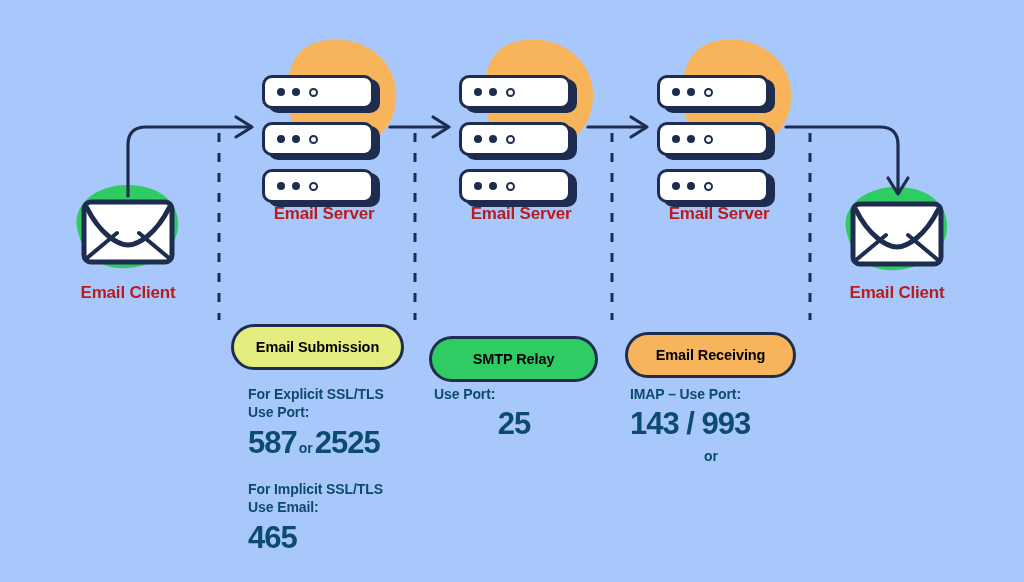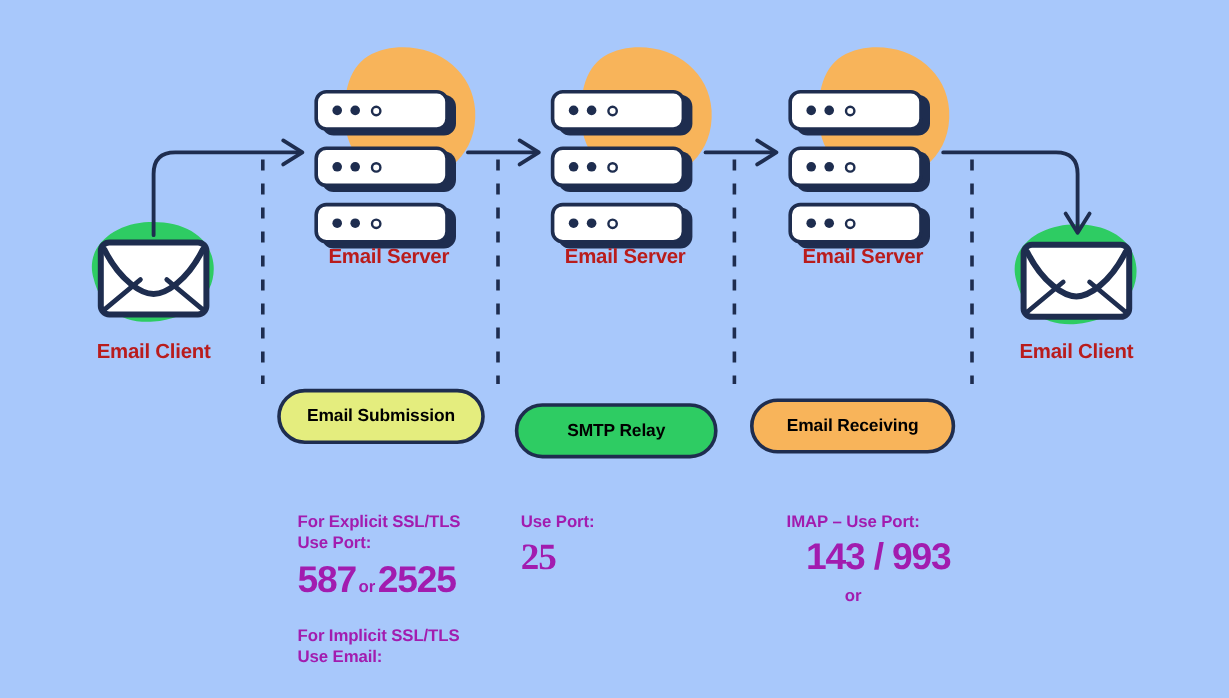--- a/index.html
+++ b/index.html
@@ -108,22 +108,21 @@
     font-size: 14.5px;
     font-weight: bold;
     letter-spacing: -0.1px;
     white-space: nowrap;
   }
 
   
   .portblock {
     position: absolute;
     z-index: 4;
-    color: #a21caf;
-    margin-top: 40px;
+    color: #0c4a6e;
   }
   .pb-head {
     font-size: 14px;
     font-weight: bold;
     line-height: 1.32;
     letter-spacing: -0.1px;
     white-space: pre-line;
   }
   .pb-num {
     font-size: 31px;
@@ -139,22 +138,22 @@
     letter-spacing: 0;
     padding: 0 2px;
   }
   .pb-or {
     font-size: 14px;
     font-weight: bold;
     text-align: center;
     margin: 5px 0 2px 0;
   }
   .center-col { text-align: center; }
-  .center-col .pb-head { text-align: center; }
-  .center-col .pb-num { text-align: right; }
+  .center-col .pb-head { text-align: left; }
+  .center-col .pb-num { text-align: left; }
 </style>
 </head>
 <body>
 
 <div id="stage">
 
   <svg id="blobs" viewBox="0 0 1024 582">
 
     <path d="M78 232 C70 205 96 186 124 185 C155 184 176 198 178 221 C180 246 158 266 128 268 C100 270 84 256 78 232 Z" fill="#2ecc63"></path>
 
@@ -279,25 +278,26 @@
   <div class="pill" style="left:231px; top:324px; width:173px; background:#e4ed7e;">Email Submission</div>
   <div class="pill" style="left:429px; top:336px; width:169px; background:#2ecc63;">SMTP Relay</div>
   <div class="pill" style="left:625px; top:332px; width:171px; background:#f8b45a;">Email Receiving</div>
 
   <div class="portblock" style="left:248px; top:385px; width:170px;">
     <div class="pb-head">For Explicit SSL/TLS
 Use Port:</div>
     <div class="pb-num"><span>587</span><span class="inline-or">or</span><span>2525</span></div>
     <div class="pb-head" style="margin-top:18px;">For Implicit SSL/TLS
 Use Email:</div>
+    <div class="pb-num">465</div>
   </div>
 
   <div class="portblock center-col" style="left:434px; top:385px; width:160px;">
     <div class="pb-head" style="text-align:left;">Use Port:</div>
-    <div class="pb-num" style="text-align:left;font-family:Liberation Serif, serif;">25</div>
+    <div class="pb-num" style="text-align:center;">25</div>
   </div>
 
   <div class="portblock center-col" style="left:630px; top:385px; width:162px;">
     <div class="pb-head">IMAP – Use Port:</div>
     <div class="pb-num">143 / 993</div>
     <div class="pb-or">or</div>
   </div>
 
 </div>
 

